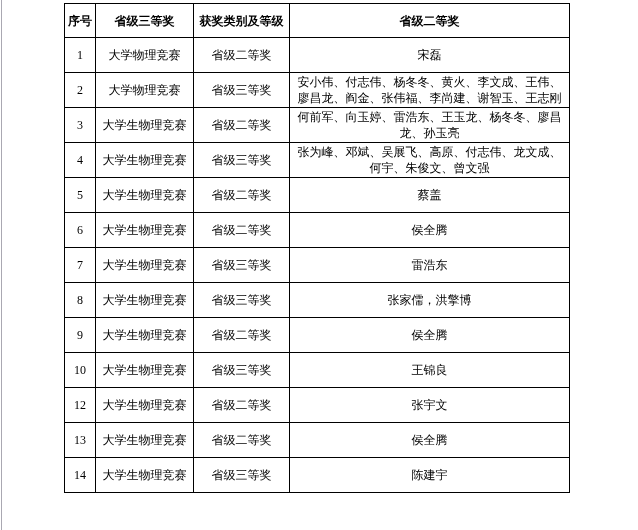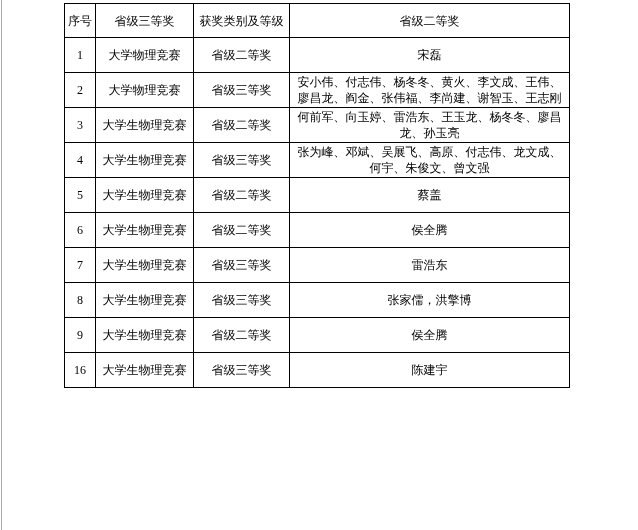--- a/index.html
+++ b/index.html
@@ -35,21 +35,21 @@
   table.awards td {
     border: 1px solid #000000;
     text-align: center;
     vertical-align: middle;
     font-size: 12px;
     line-height: 16px;
     padding: 1px 3px;
     word-break: break-all;
   }
   table.awards th {
-    font-weight: normal;
+    font-weight: bold;
     height: 31px;
   }
   table.awards td {
     height: 32px;
   }
   col.c-no     { width: 31px; }
   col.c-name   { width: 98px; }
   col.c-award  { width: 96px; }
   col.c-students { width: 280px; }
 </style>
@@ -122,19 +122,37 @@
         <td>省级三等奖</td>
         <td>张家儒，洪擎博</td>
       </tr>
       <tr>
         <td>9</td>
         <td>大学生物理竞赛</td>
         <td>省级二等奖</td>
         <td>侯全腾</td>
       </tr>
       <tr>
-        <td>16</td>
+        <td>10</td>
+        <td>大学生物理竞赛</td>
+        <td>省级三等奖</td>
+        <td>王锦良</td>
+      </tr>
+      <tr>
+        <td>12</td>
+        <td>大学生物理竞赛</td>
+        <td>省级二等奖</td>
+        <td>张宇文</td>
+      </tr>
+      <tr>
+        <td>13</td>
+        <td>大学生物理竞赛</td>
+        <td>省级二等奖</td>
+        <td>侯全腾</td>
+      </tr>
+      <tr>
+        <td>14</td>
         <td>大学生物理竞赛</td>
         <td>省级三等奖</td>
         <td>陈建宇</td>
       </tr>
     </tbody>
 </table>
 
 </body></html>

